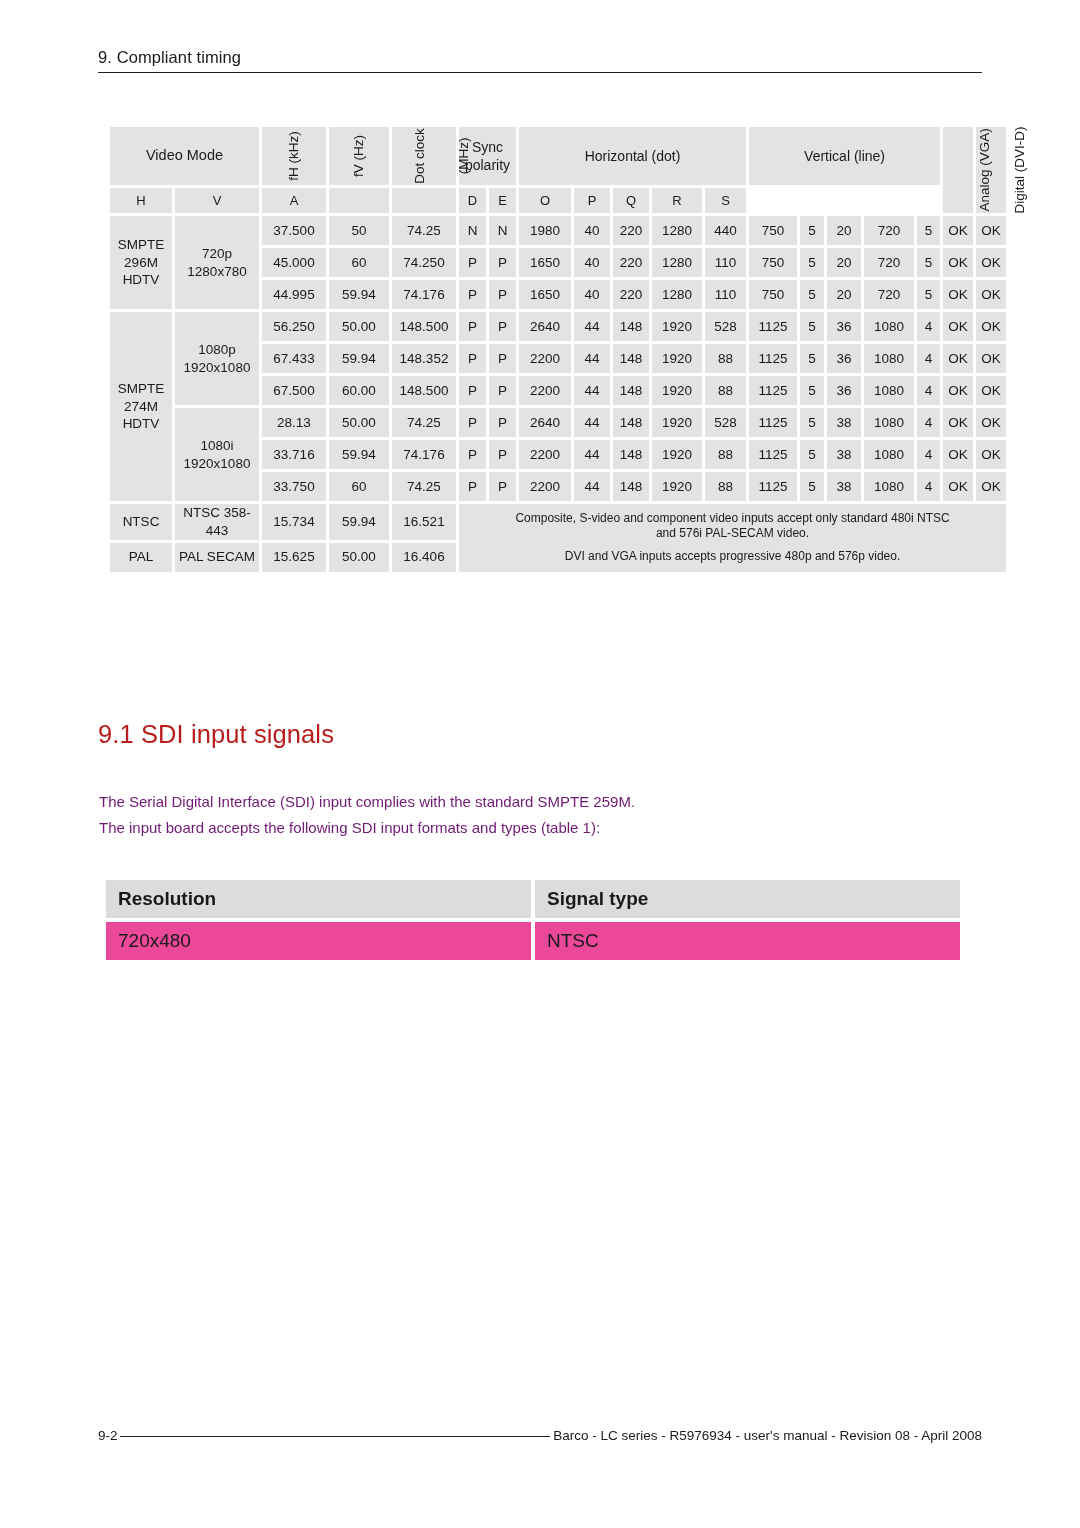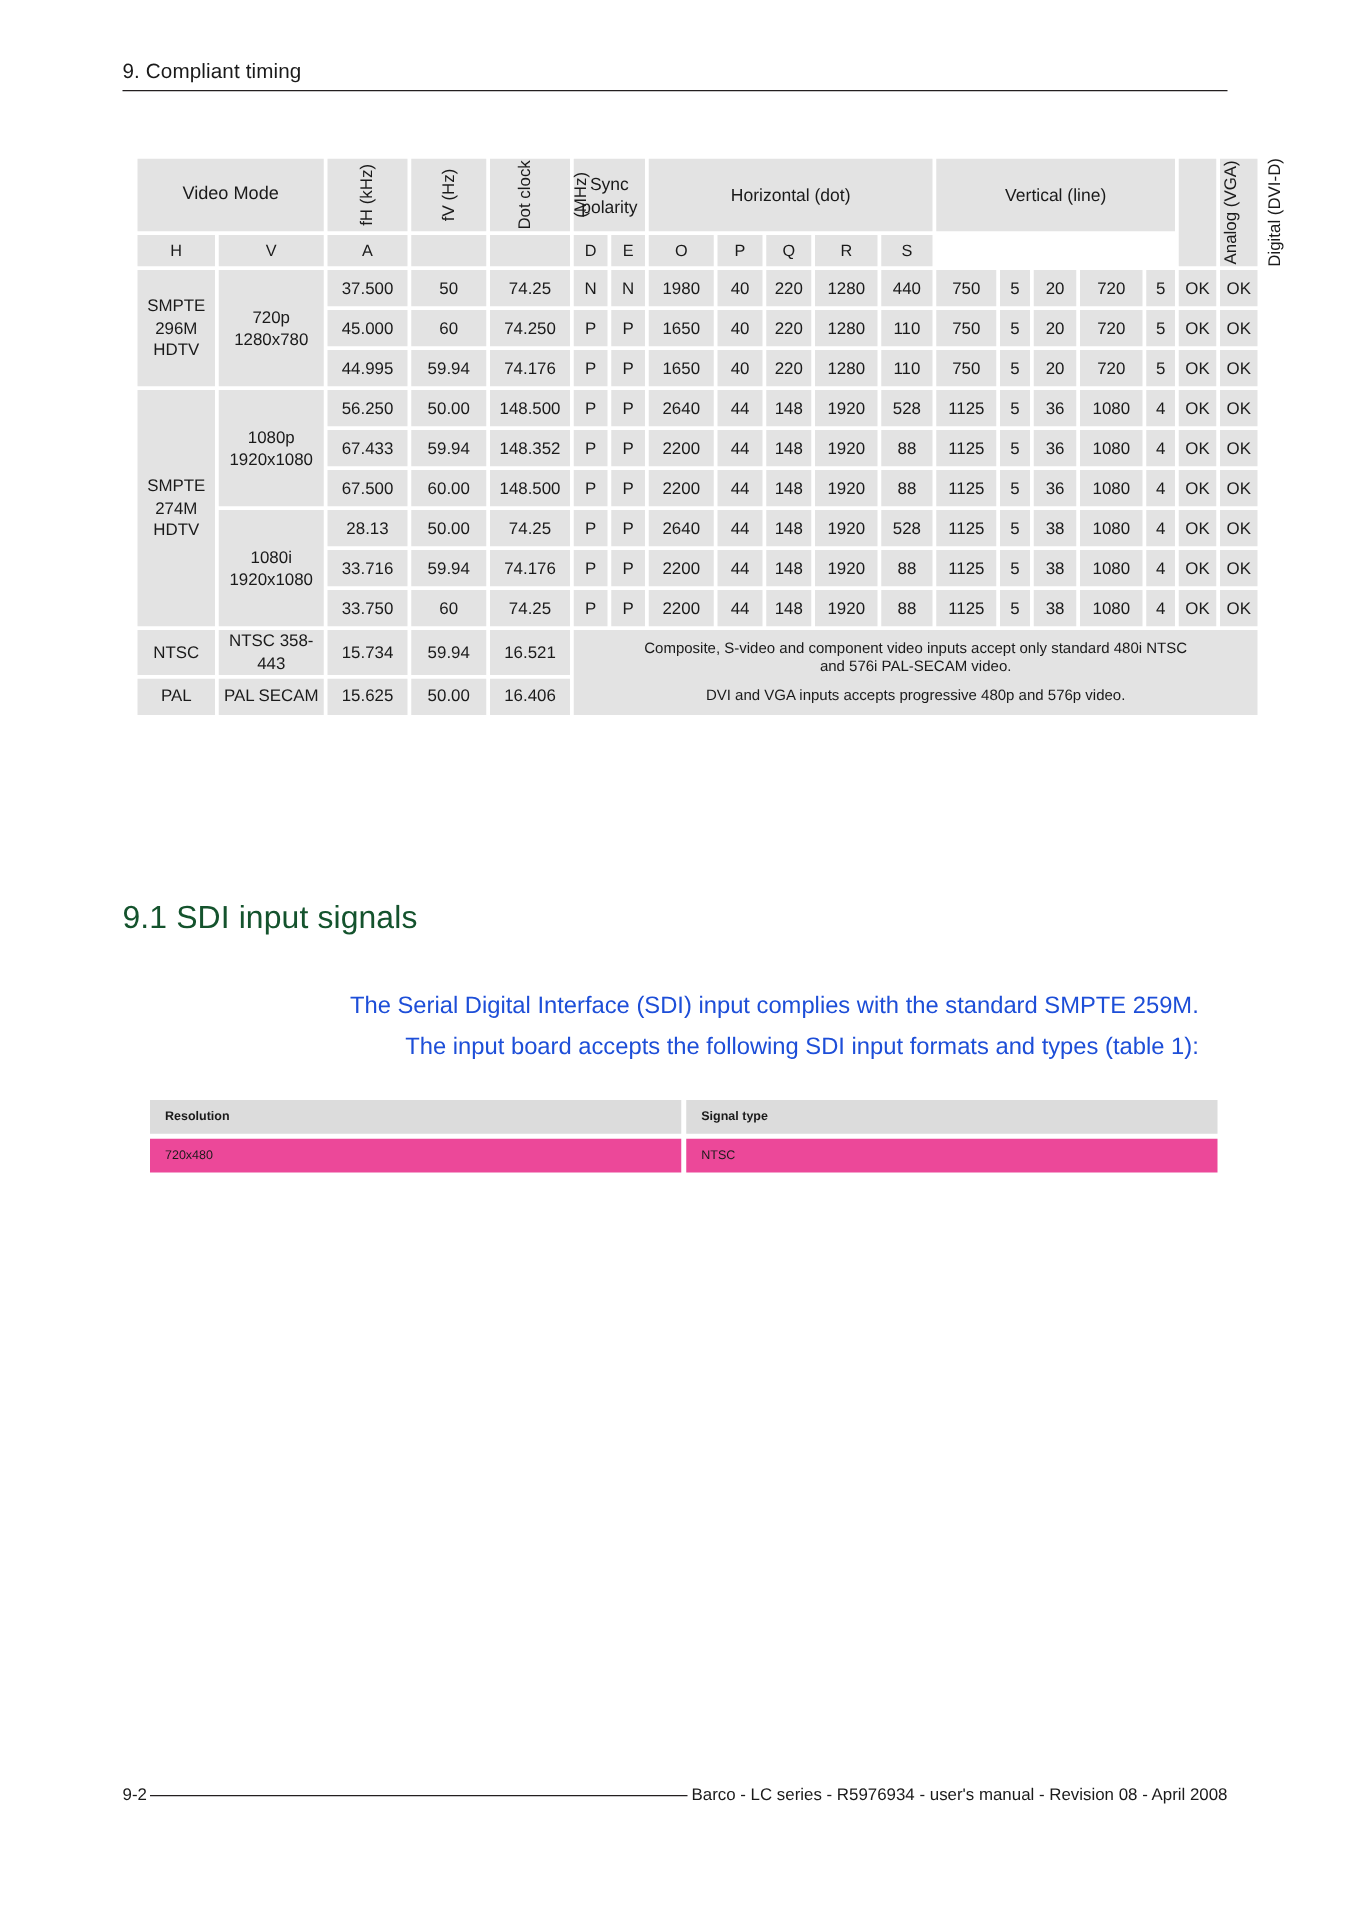--- a/index.html
+++ b/index.html
@@ -110,46 +110,45 @@
   col.c-s     { width: 23px; }
   col.c-vga   { width: 30px; }
   col.c-dvi   { width: 30px; }
 
   
   .sec-head {
     position: absolute;
     left: 98px;
     top: 720px;
     font-size: 25.5px;
-    color: #14532d;
+    color: #b91c1c;
     letter-spacing: .1px;
   }
 
   
   .body-text {
     position: absolute;
     left: 99px;
     top: 789px;
     width: 860px;
-    font-size: 19px;
+    font-size: 15px;
     line-height: 1.72;
-    color: #1d4ed8;
-    text-align: right;
+    color: #701a75;
   }
 
   
   .sdi-table {
     position: absolute;
-    left: 116px;
+    left: 102px;
     top: 876px;
     width: 862px;
     border-collapse: separate;
     border-spacing: 4px 4px;
     table-layout: fixed;
-    font-size: 10px;
+    font-size: 19px;
   }
   .sdi-table th, .sdi-table td {
     padding: 8px 12px;
     text-align: left;
     vertical-align: middle;
     color: #1a1a1a;
     font-weight: normal;
   }
   .sdi-table th {
     background: #dcdcdc;

